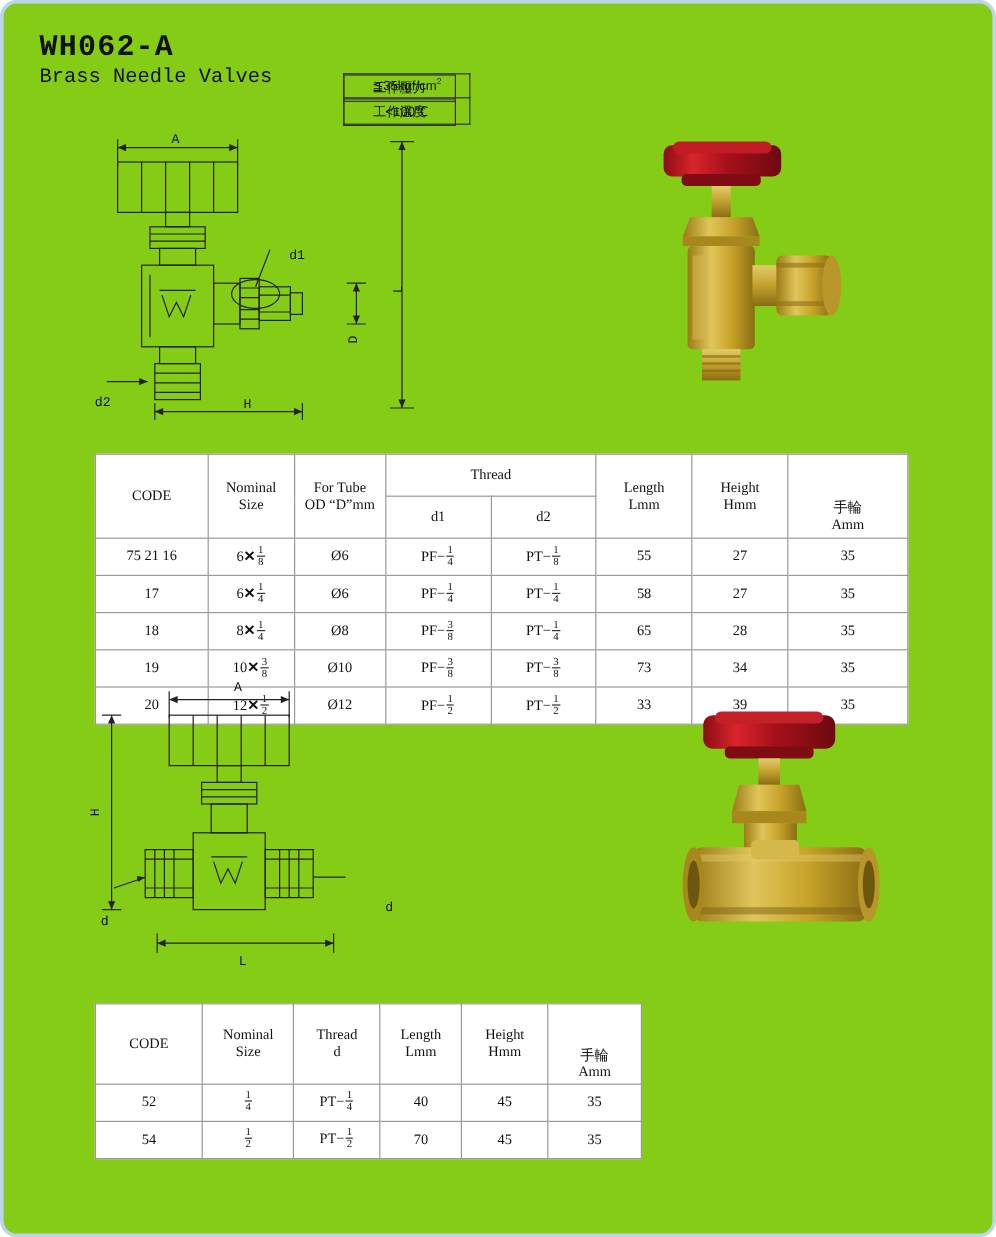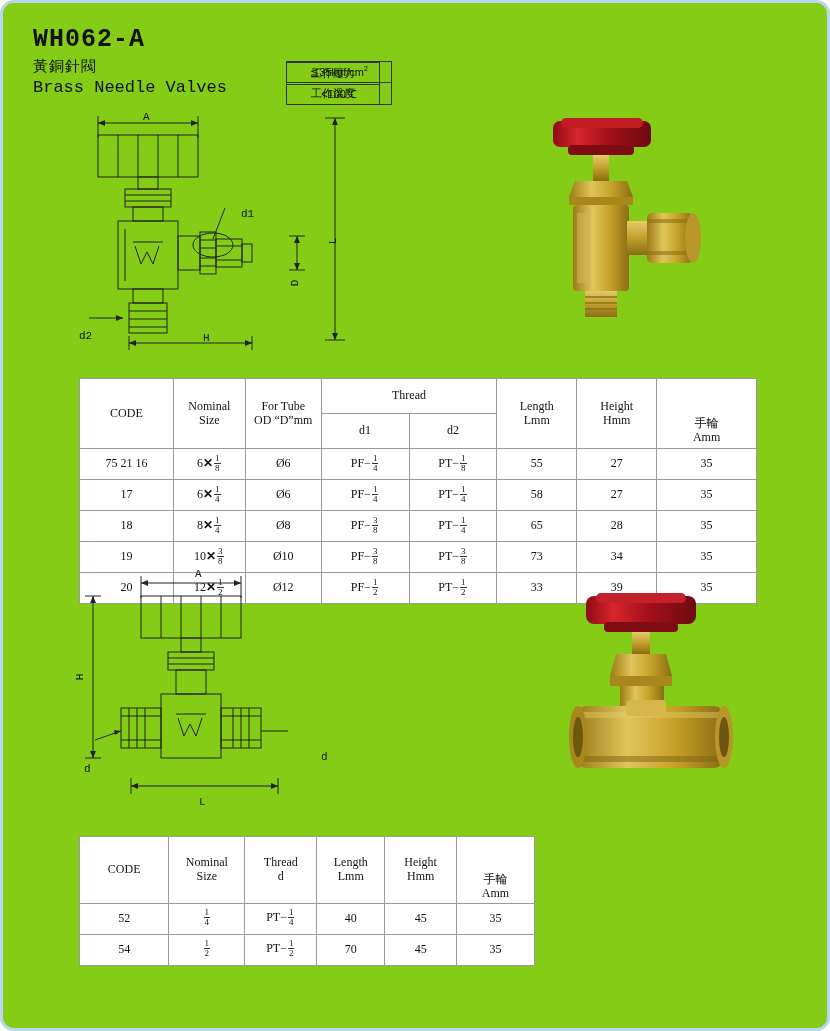--- a/index.html
+++ b/index.html
@@ -100,21 +100,20 @@
   .photo{position:absolute;}
 </style>
 </head>
 <body>
 
 <div class="page">
  <div class="inner">
 
   <div class="title-block">
     <div class="title-main">WH062-A</div>
-    <div class="title-cn">黃銅針閥</div>
     <div class="title-en">Brass Needle Valves</div>
   </div>
 
   <table class="spec-table">
     <tbody>
           <tr>
       <td class="lbl">工作壓力</td>
       <td class="val"><span>≦35kgf/cm</span><span class="sup">2</span></td>
     </tr>
     <tr>

